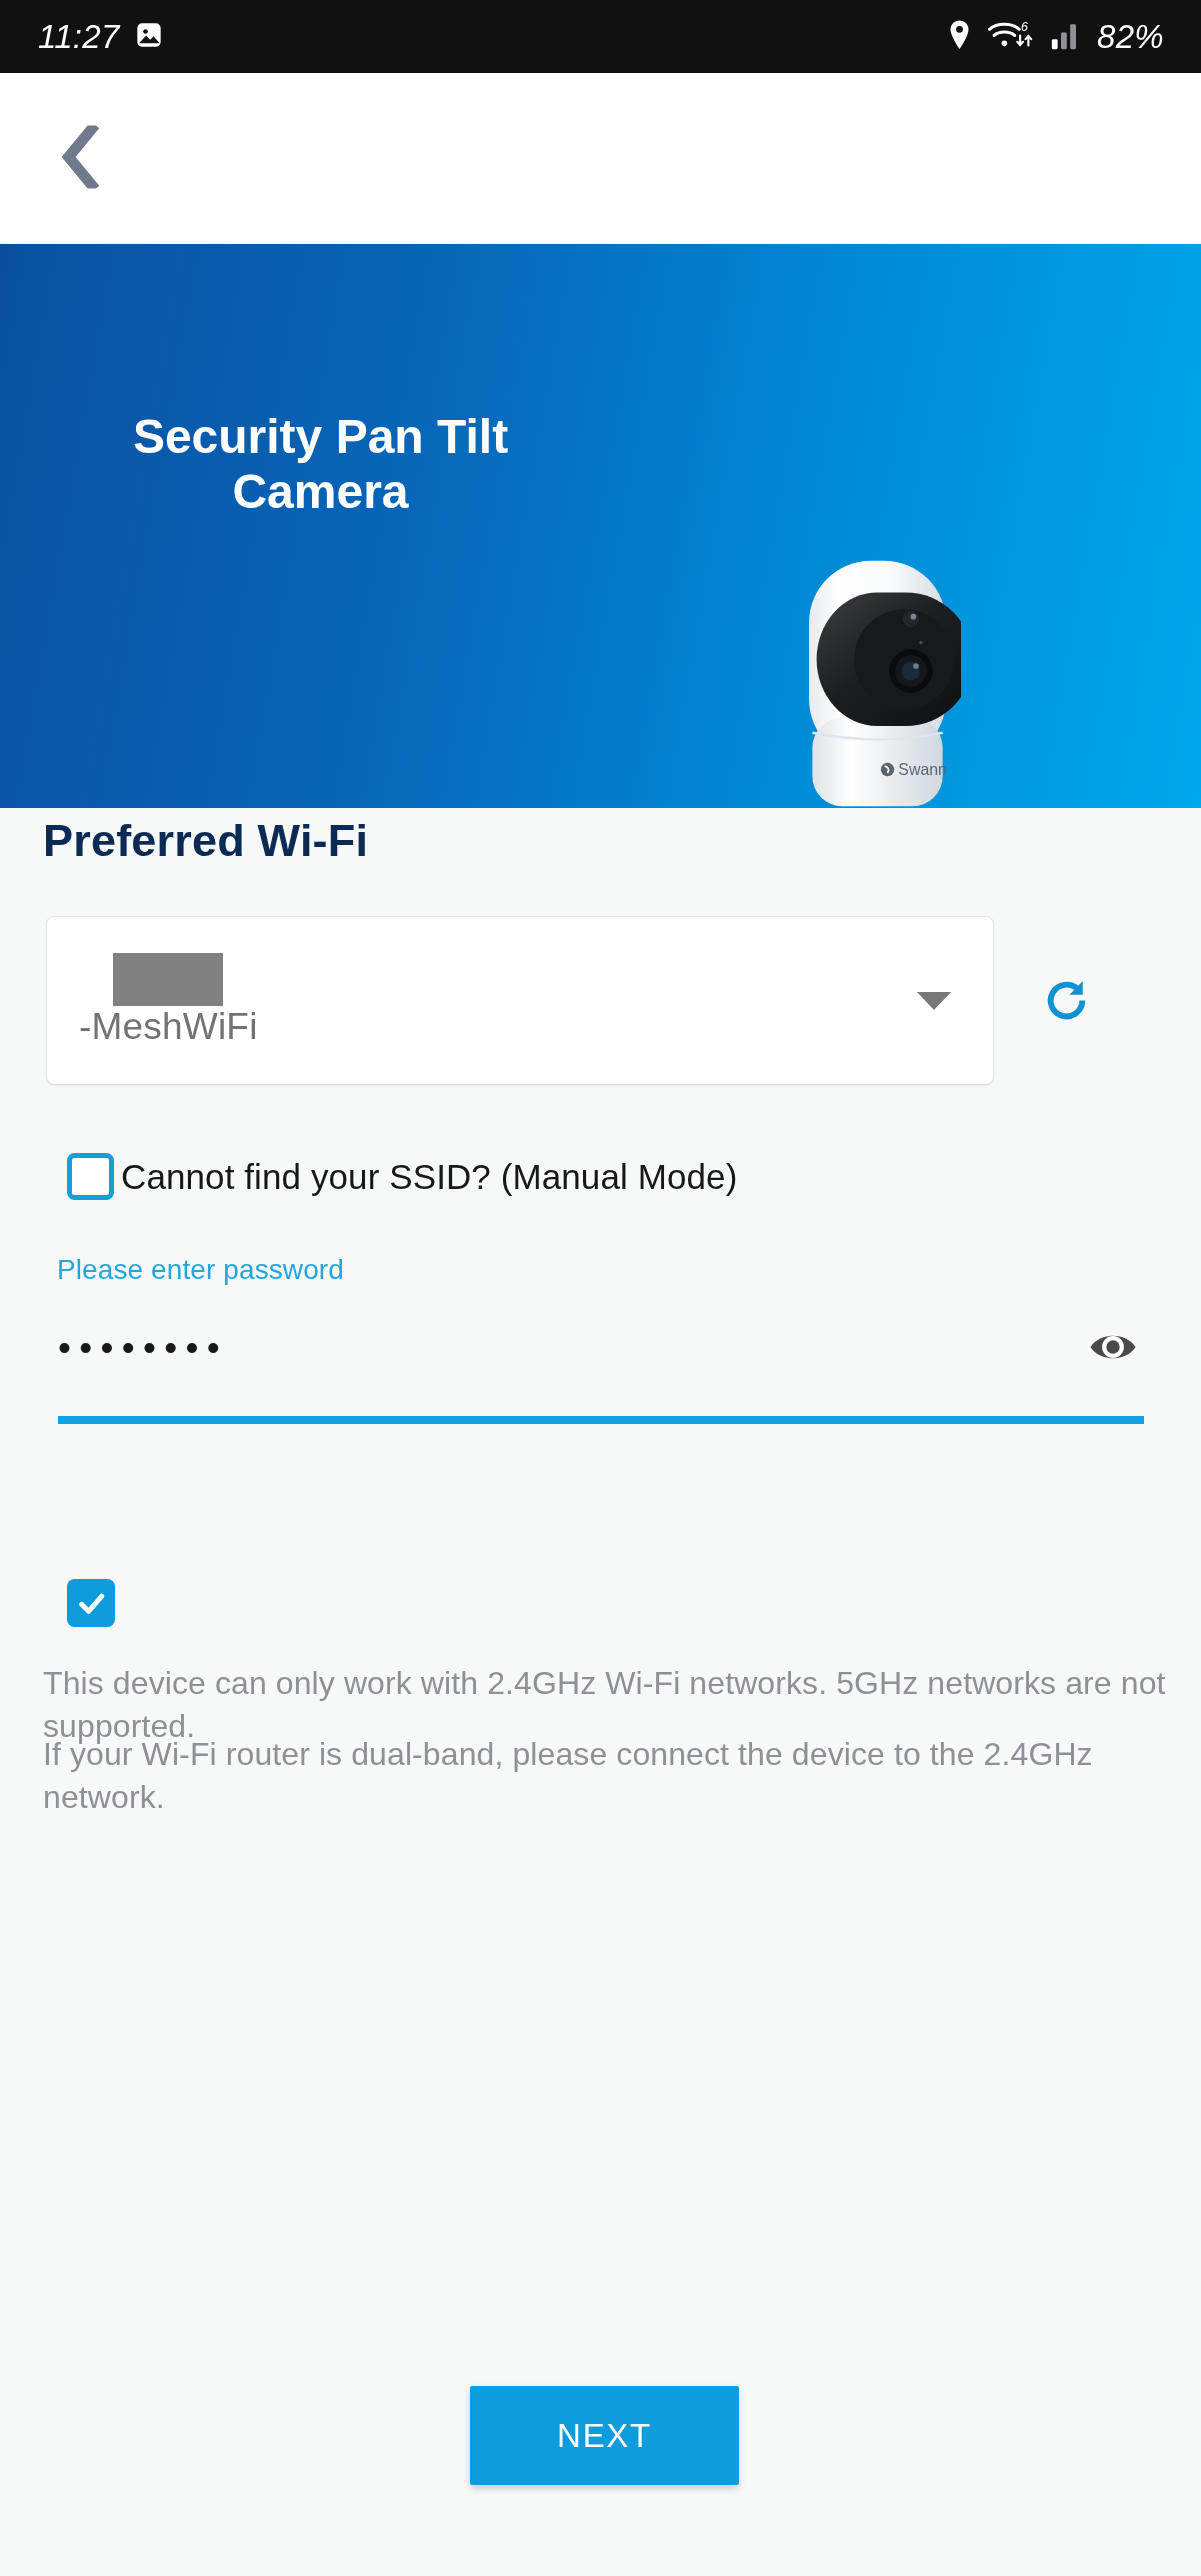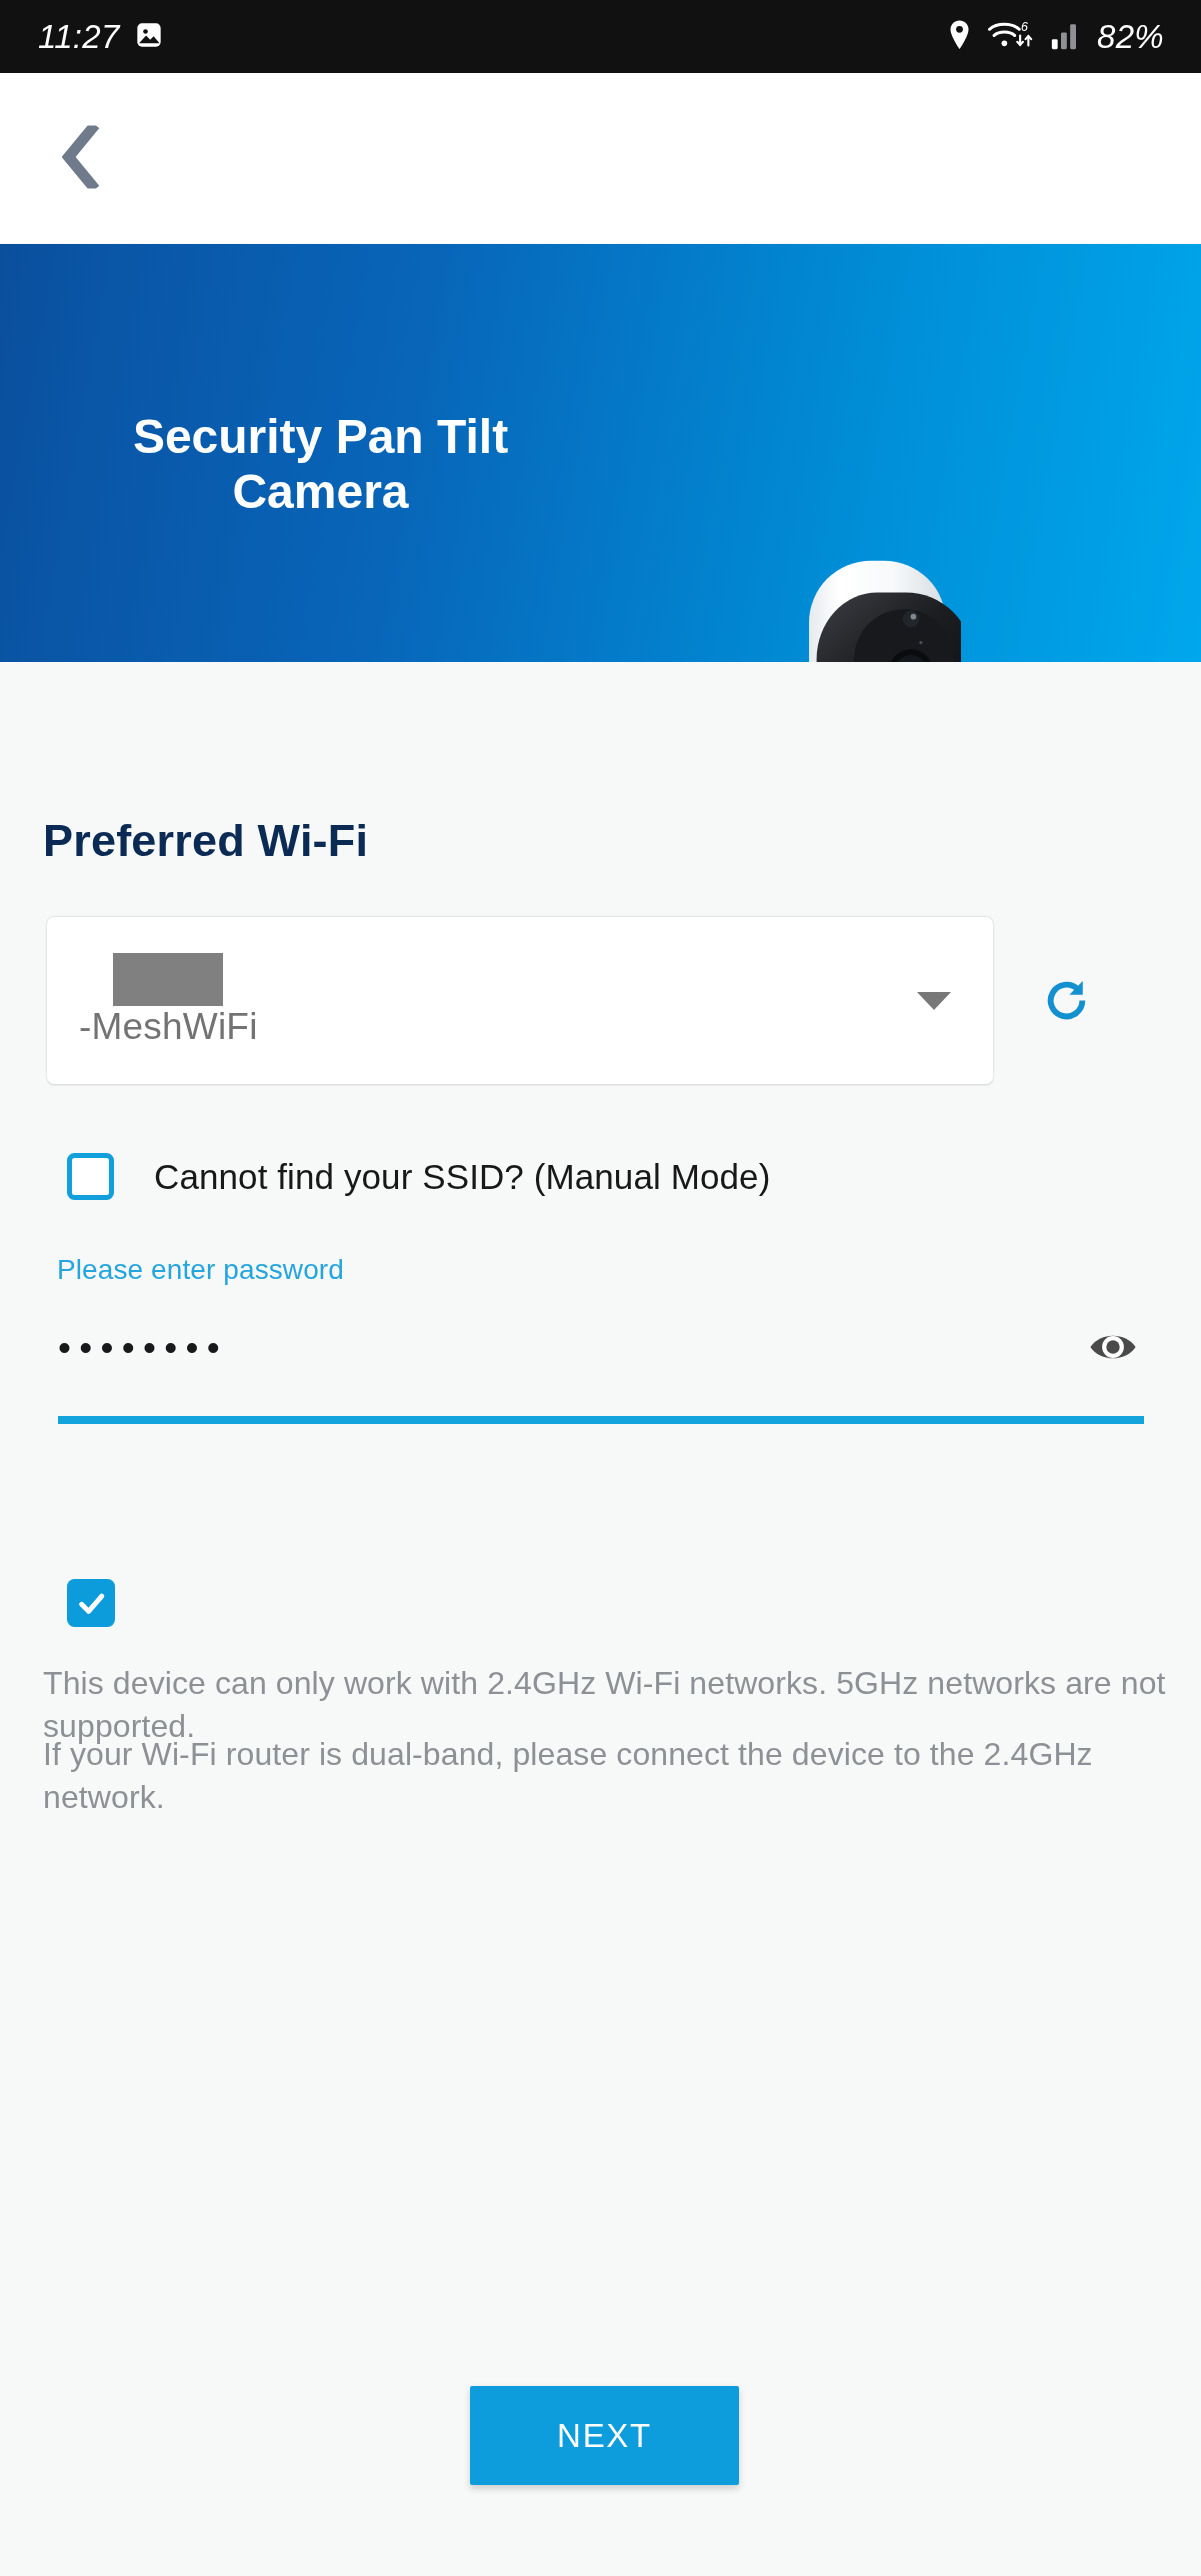--- a/index.html
+++ b/index.html
@@ -33,21 +33,21 @@
     position:absolute; left:47px; top:50%; transform:translateY(-50%);
     width:67px; height:67px; display:flex; align-items:center; justify-content:center;
   }
   .appbar-title{
     width:100%; text-align:center;
     font-size:40px; font-weight:bold; color:#101010; letter-spacing:0.2px;
   }
 
   
   .hero{
-    position:absolute; top:244px; left:0; width:1201px; height:418px;
+    position:absolute; top:244px; left:0; width:1201px; height:564px;
     background:linear-gradient(100deg,#0a4f9c 0%,#0a55a6 8%, #0865b8 34%, #008fd8 72%, #00a7ec 100%);
     overflow:hidden;
   }
   .hero-title{
     position:absolute; left:62px; top:165px; width:517px;
     color:#ffffff; font-size:48px; font-weight:bold; line-height:1.15;
     text-align:center;
   }
   .cam{
     position:absolute; left:794px; top:310px; width:167px; height:259px;
@@ -89,21 +89,21 @@
   .cb-manual{ left:67px; top:440px; }
   .cb-remember{ left:67px; top:866px; }
   .cb-off{
     width:47px; height:47px; border:5.8px solid #12a0dd; border-radius:7.5px; background:#ffffff;
     flex:none;
   }
   .cb-on{
     width:48px; height:48px; border-radius:7.5px; background:#0c9cdc;
     display:flex; align-items:center; justify-content:center; flex:none;
   }
-  .cb-label{ margin-left:40px; font-size:35px; color:#181818; letter-spacing:0.1px; white-space:nowrap; }
+  .cb-label{ margin-left:7px; font-size:35px; color:#181818; letter-spacing:0.1px; white-space:nowrap; }
   .cb-label-strong{ margin-left:25px; font-size:36px; color:#121212; letter-spacing:0.1px; white-space:nowrap; }
 
   .pw-label{
     position:absolute; left:57px; top:541px;
     font-size:28px; color:#25a5de; letter-spacing:0.1px;
   }
   .pw-field{
     position:absolute; left:58px; top:596px; width:1086px; height:93px;
   }
   .pw-dots{

